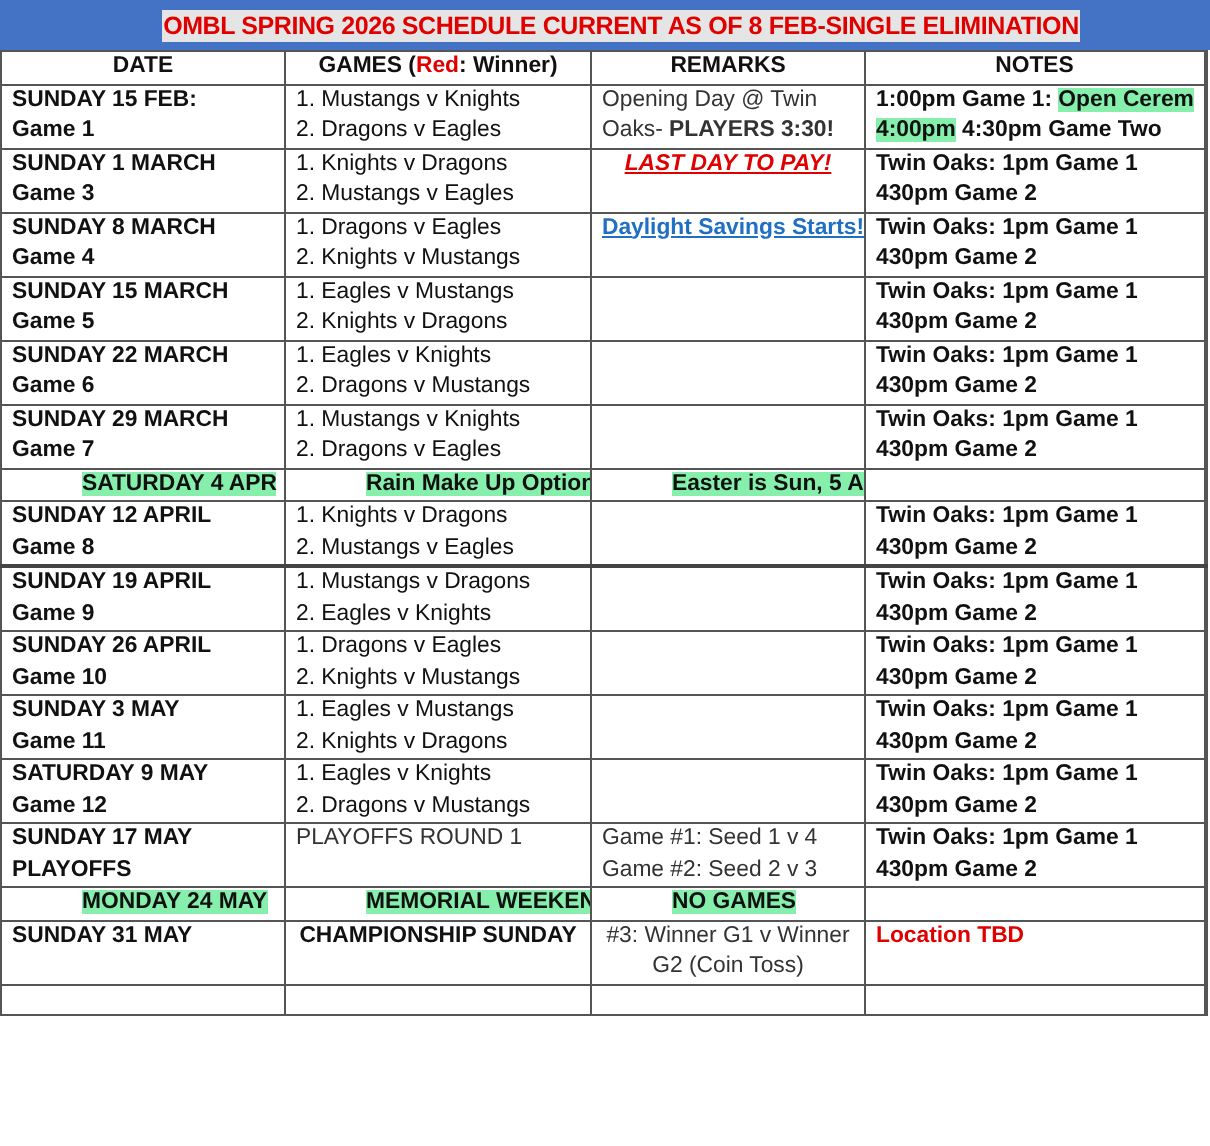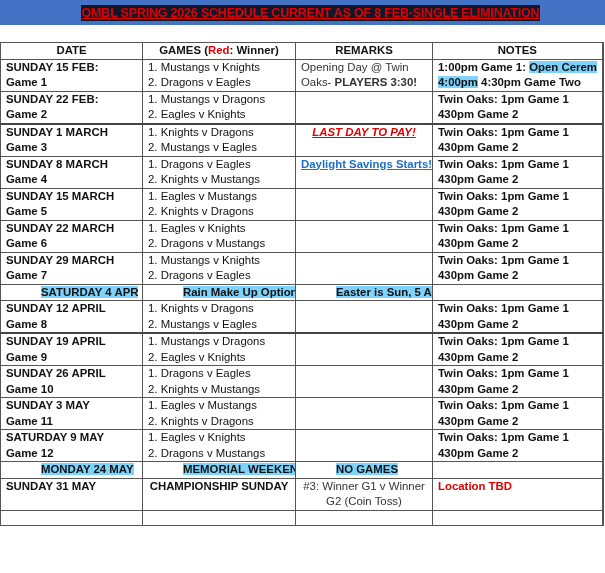--- a/index.html
+++ b/index.html
@@ -19,34 +19,33 @@
     position: absolute;
     left: 0; top: 0;
     width: 605px;
     height: 25px;
     background: #4472c4;
     display: flex;
     align-items: center;
     justify-content: center;
   }
   .banner-title {
-    background: #0f172a;
+    background: #e5e5e5;
     color: #e00000;
     font-weight: bold;
     font-size: 12.5px;
-    text-decoration: underline;
     letter-spacing: -0.2px;
     padding: 0 1px;
     line-height: 16px;
     margin-left: 16px;
   }
   table.schedule {
     position: absolute;
     left: 0;
-    top: 42px;
+    top: 25px;
     width: 602px;
     border-collapse: collapse;
     table-layout: fixed;
     font-size: 11.4px;
     line-height: 15.5px;
     border-right: 2px solid #555;
     border-radius: 30px;
   }
   table.schedule td, table.schedule th {
     border: 1px solid #555;
@@ -61,21 +60,21 @@
     text-align: center;
     height: 15px;
     font-size: 11.4px;
   }
   col.c1 { width: 142px; }
   col.c2 { width: 153px; }
   col.c3 { width: 137px; }
   col.c4 { width: 170px; }
   .date { font-weight: bold; }
   .note { font-weight: bold; }
-  .hl { background: #7dd3fc; }
+  .hl { background: #86efac; }
   .red { color: #e00000; }
   .red-ital-ul { color: #e00000; font-weight: bold; font-style: italic; text-decoration: underline; text-align: center; }
   .blue-ul { color: #1f6fc5; font-weight: bold; text-decoration: underline; }
   .center { text-align: center; }
   .light { color: #333; }
   .line { display: block; }
   tr.r2 td { height: 31px; }
   tr.r1 td { height: 15px; padding-left: 40px; }
   tr.empty td { height: 14px; }
 </style>
@@ -115,35 +114,20 @@
       <td class="light">
           <span class="line">Opening Day @ Twin</span>
           <span class="line"><span>Oaks- </span><b>PLAYERS 3:30!</b></span>
         </td>
       <td class="note">
           <span class="line"><span>1:00pm Game 1: </span><span class="hl">Open Cerem</span></span>
           <span class="line"><span class="hl">4:00pm</span><span> 4:30pm Game Two</span></span>
         </td>
     </tr>
 
-    <tr class="r2 bold-sep">
-      <td class="date">
-          <span class="line">SUNDAY 22 FEB:</span>
-          <span class="line">Game 2</span>
-        </td>
-      <td>
-          <span class="line">1. Mustangs v Dragons</span>
-          <span class="line">2. Eagles v Knights</span>
-        </td>
-      <td></td>
-      <td class="note">
-          <span class="line">Twin Oaks: 1pm Game 1</span>
-          <span class="line">430pm Game 2</span>
-        </td>
-    </tr>
 
     <tr class="r2">
       <td class="date">
           <span class="line">SUNDAY 1 MARCH</span>
           <span class="line">Game 3</span>
         </td>
       <td>
           <span class="line">1. Knights v Dragons</span>
           <span class="line">2. Mustangs v Eagles</span>
         </td>
@@ -298,20 +282,37 @@
           <span class="line">1. Eagles v Knights</span>
           <span class="line">2. Dragons v Mustangs</span>
         </td>
       <td></td>
       <td class="note">
           <span class="line">Twin Oaks: 1pm Game 1</span>
           <span class="line">430pm Game 2</span>
         </td>
     </tr>
 
+    <tr class="r2">
+      <td class="date">
+          <span class="line">SUNDAY 17 MAY</span>
+          <span class="line">PLAYOFFS</span>
+        </td>
+      <td class="light">
+          <span class="line">PLAYOFFS ROUND 1</span>
+        </td>
+      <td class="light">
+          <span class="line">Game #1: Seed 1 v 4</span>
+          <span class="line">Game #2: Seed 2 v 3</span>
+        </td>
+      <td class="note">
+          <span class="line">Twin Oaks: 1pm Game 1</span>
+          <span class="line">430pm Game 2</span>
+        </td>
+    </tr>
 
     <tr class="r1">
       <td class="date"><span class="hl">MONDAY 24 MAY</span></td>
       <td><b class="hl">MEMORIAL WEEKEND</b></td>
       <td><b class="hl">NO GAMES</b></td>
       <td></td>
     </tr>
 
     <tr class="r2">
       <td class="date">

